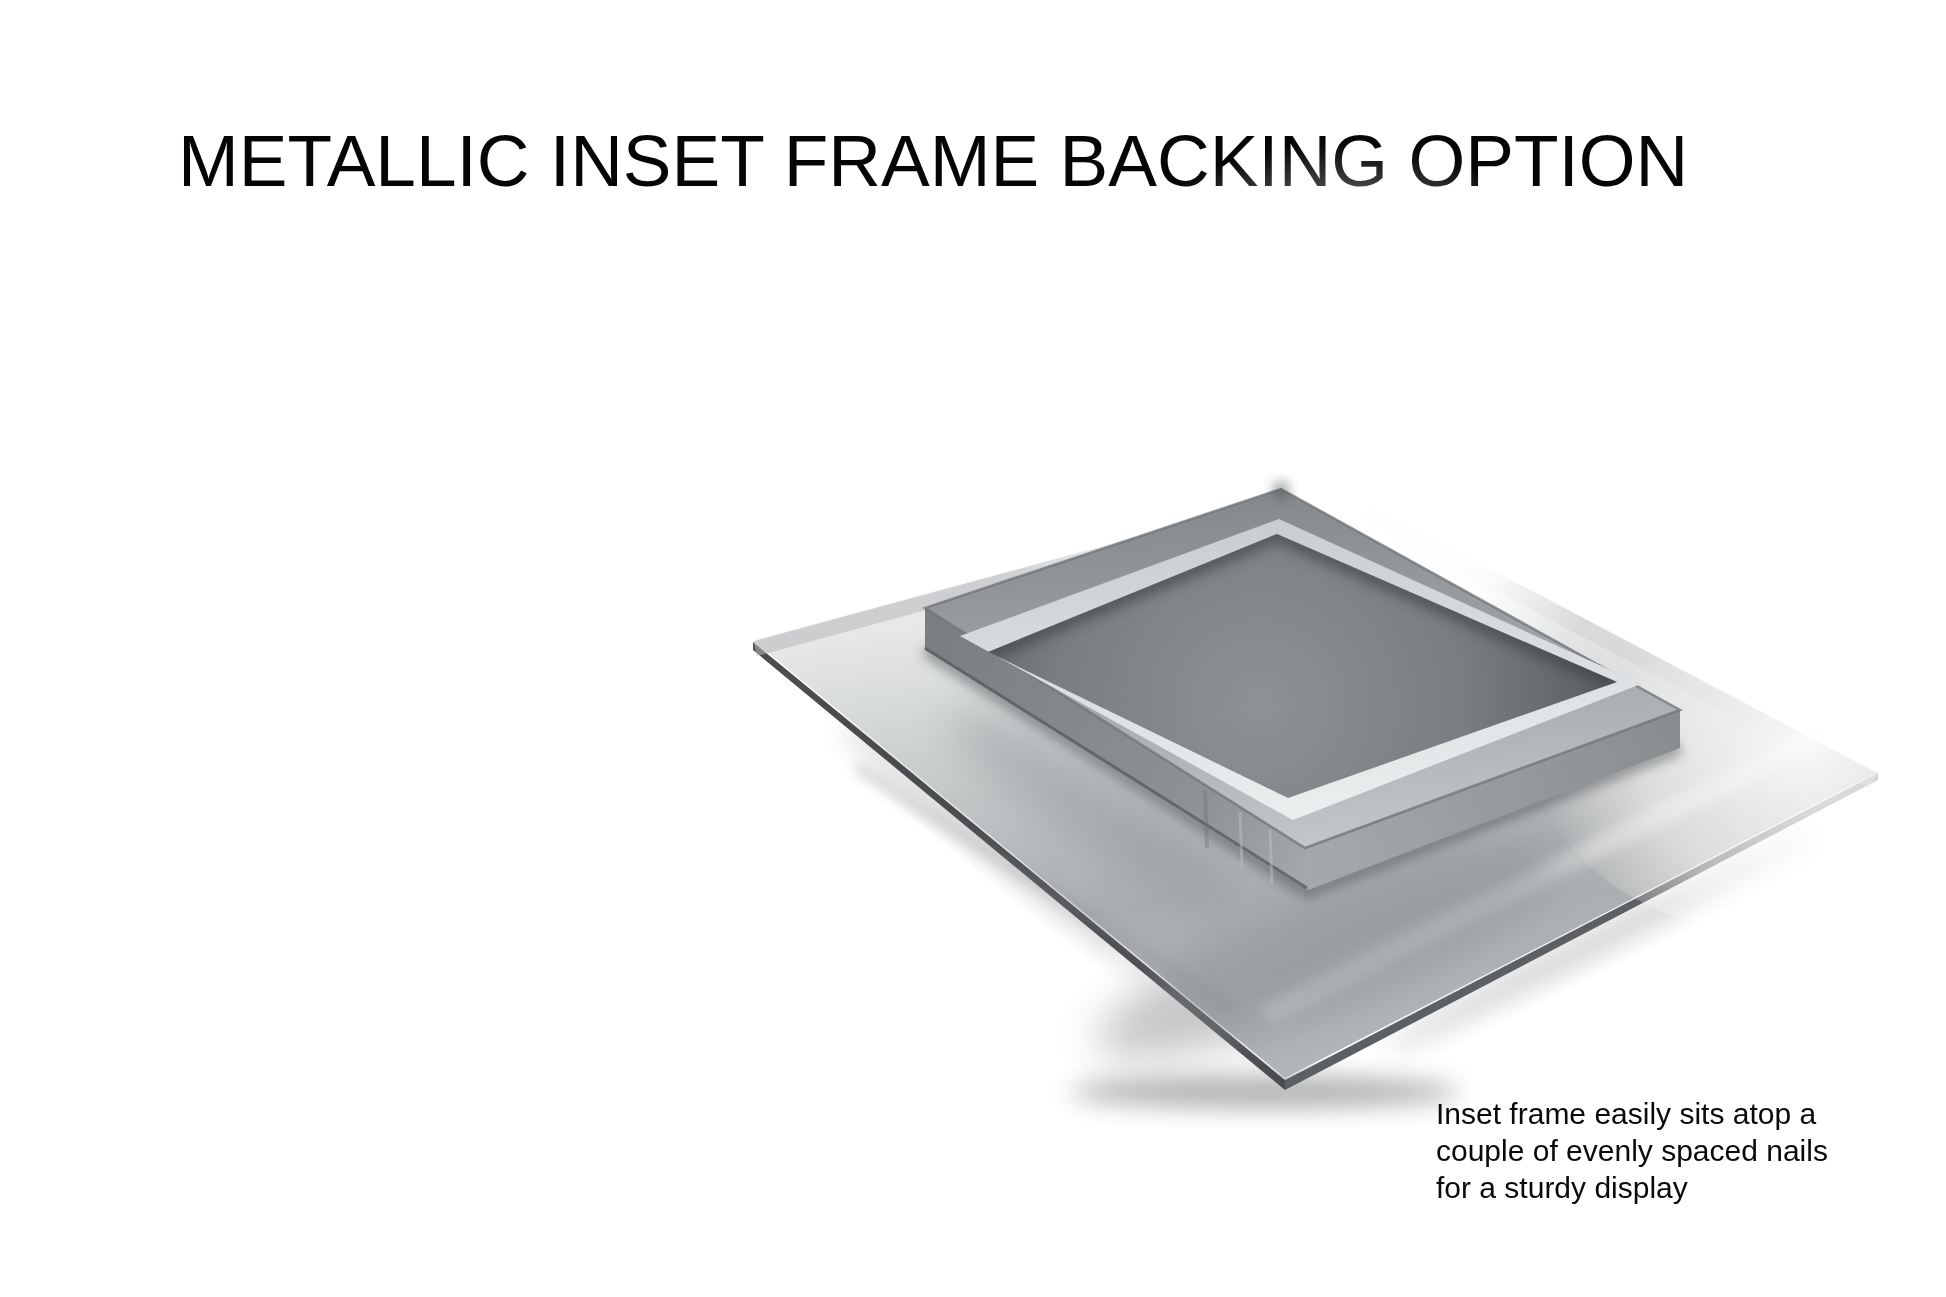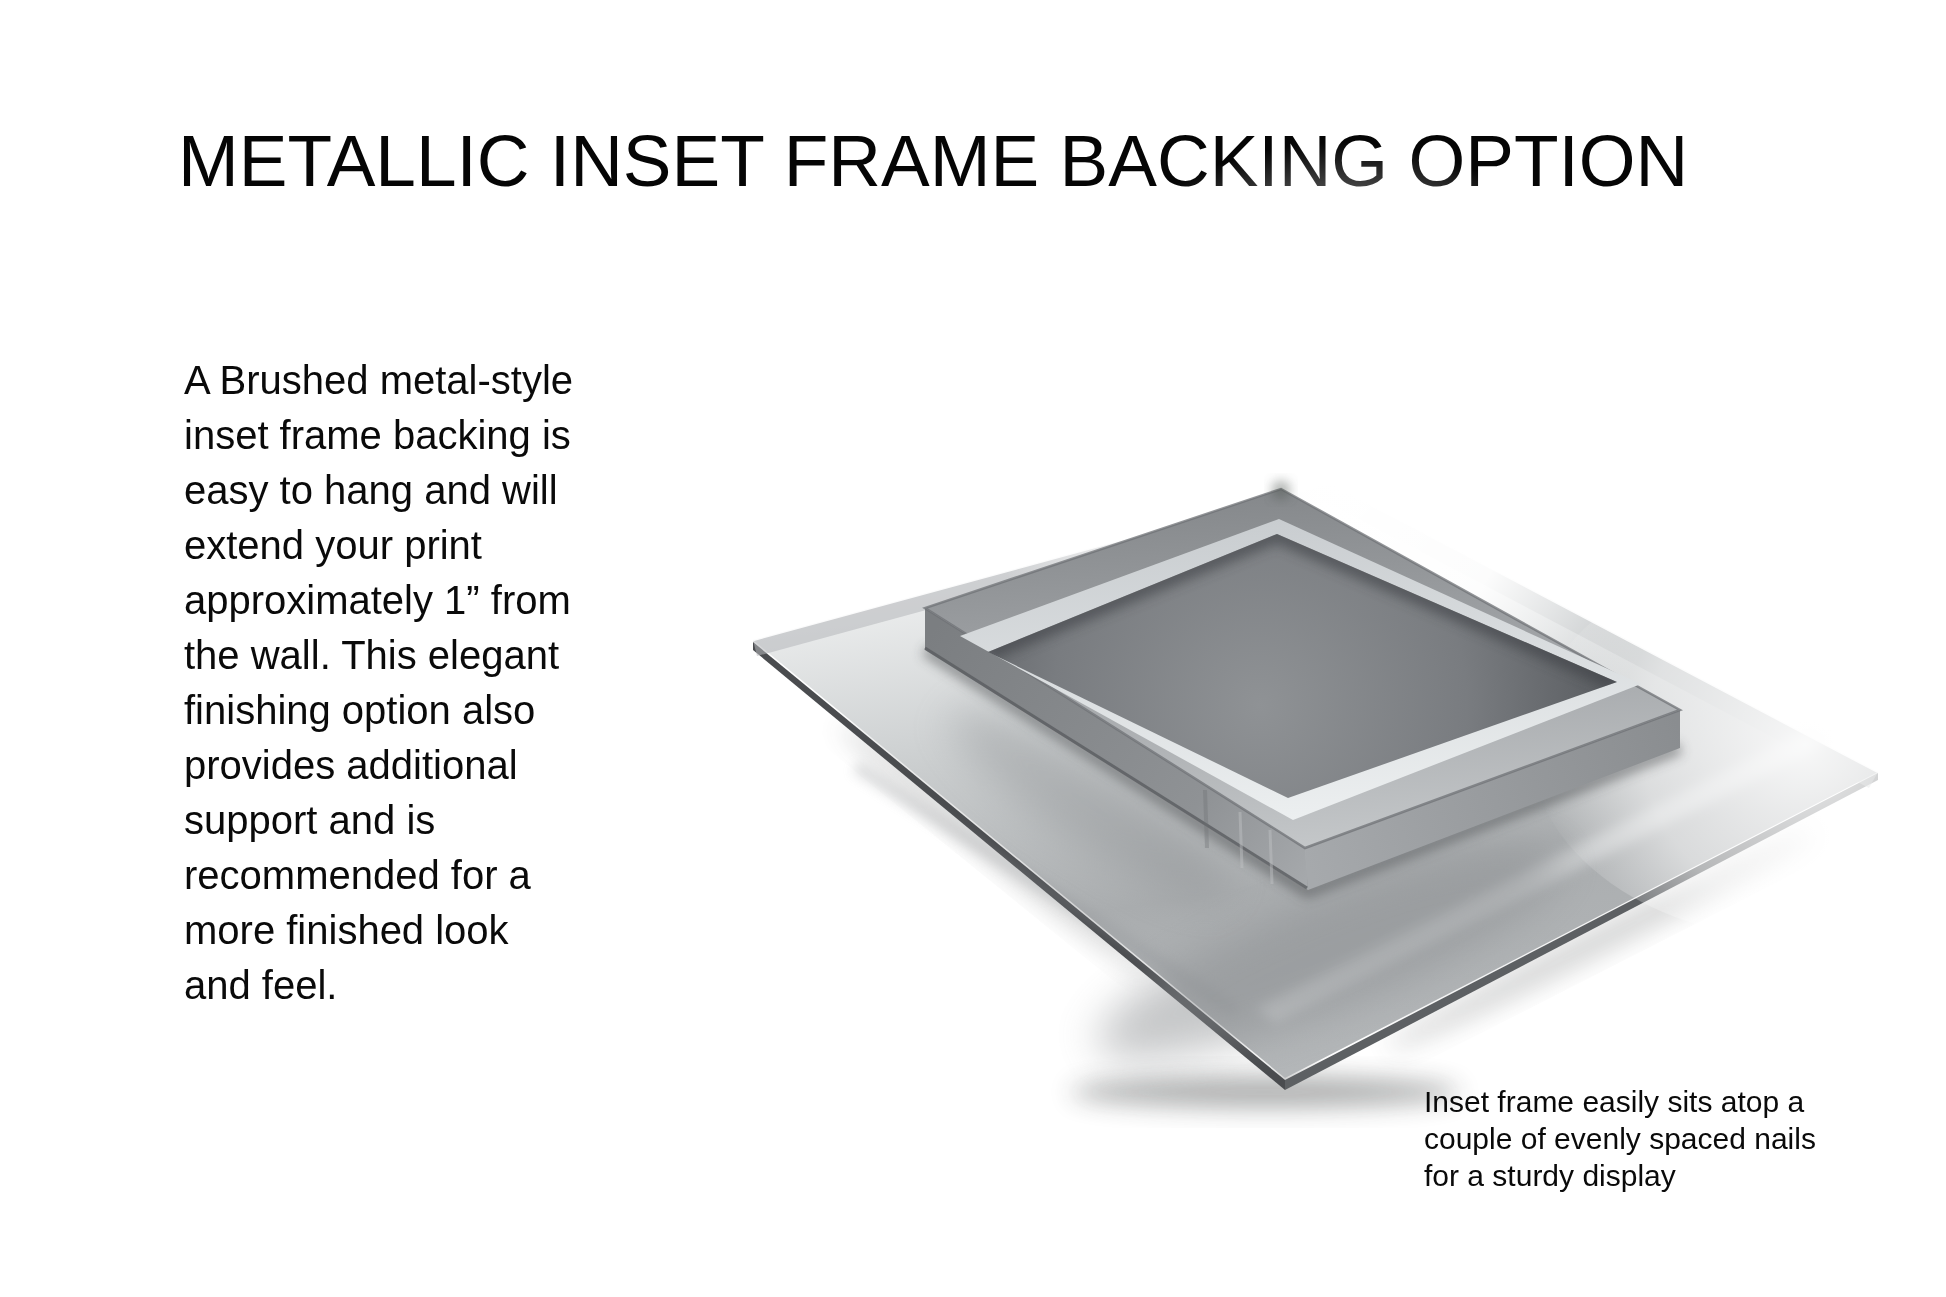--- a/index.html
+++ b/index.html
@@ -28,53 +28,41 @@
     margin:0;
     width:520px;
     font-size:40px;
     line-height:55px;
     white-space:pre-line;
     color:#0a0a0a;
   }
   .caption{
     position:absolute;
     left:1424px;top:1083px;
-    margin:0;
+    margin:12px;
     width:440px;
     font-size:30px;
     line-height:37px;
     white-space:pre-line;
     color:#0a0a0a;
   }
   .photo{
     position:absolute;
     left:0;top:0;width:1946px;height:1297px;
     margin:0;
   }
   .photo svg{display:block;width:100%;height:100%;}
 </style>
 </head>
 <body>
 
 <div class="page">
 
   <h1 class="title">METALLIC INSET FRAME BACKING OPTION</h1>
 
-  <p class="body-text">A Brushed metal-style
-inset frame backing is
-easy to hang and will
-extend your print
-approximately 1” from
-the wall. This elegant
-finishing option also
-provides additional
-support and is
-recommended for a
-more finished look
-and feel.</p>
 
   <figure class="photo">
     <svg viewBox="0 0 1946 1297" xmlns="http://www.w3.org/2000/svg">
       <defs>
         <linearGradient id="gPanel" gradientUnits="userSpaceOnUse" x1="1150" y1="500" x2="1240" y2="1080">
           <stop offset="0" stop-color="#f7f8f8"></stop>
           <stop offset="0.35" stop-color="#cfd2d3"></stop>
           <stop offset="0.68" stop-color="#aaadaf"></stop>
           <stop offset="1" stop-color="#b3b6b8"></stop>
         </linearGradient>

